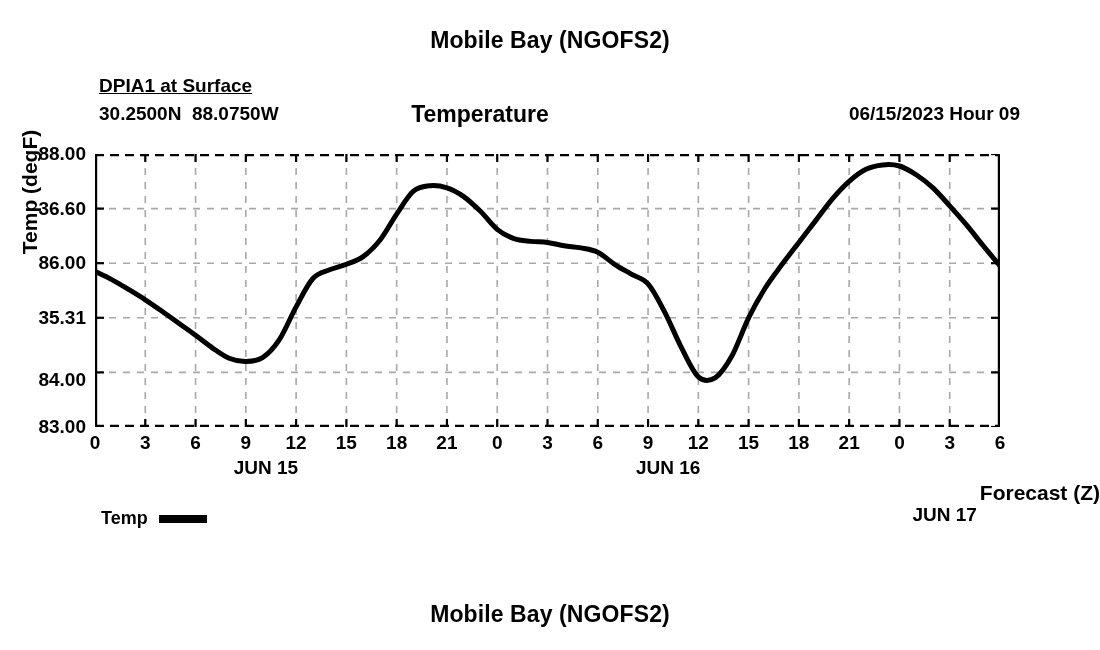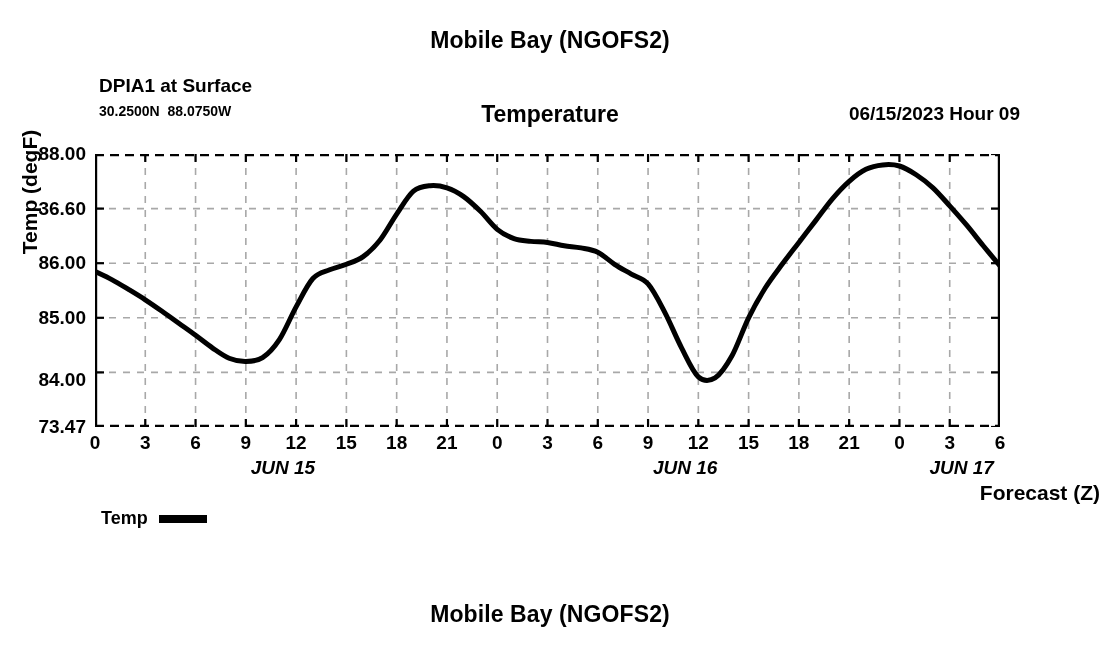--- a/index.html
+++ b/index.html
@@ -38,34 +38,35 @@
     letter-spacing: 0.1px;
   }
 
   .station-line1 {
     position: absolute;
     left: 99px;
     top: 75px;
     font-size: 19px;
     font-weight: bold;
     white-space: pre;
+    text-decoration: underline;
   }
   .station-line2 {
     position: absolute;
     left: 99px;
     top: 103px;
-    font-size: 14px;
+    font-size: 19px;
     font-weight: bold;
     white-space: pre;
   }
   .subtitle-center {
     position: absolute;
     left: 0;
     top: 101px;
-    width: 1100px;
+    width: 960px;
     text-align: center;
     font-size: 23px;
     font-weight: bold;
   }
   .run-stamp {
     position: absolute;
     right: 80px;
     top: 103px;
     font-size: 19px;
     font-weight: bold;
@@ -125,25 +126,24 @@
   .x-tick {
     position: absolute;
     top: 0;
     font-size: 19px;
     font-weight: bold;
     transform: translateX(-50%);
     white-space: pre;
   }
   #x-daylabels {
     position: absolute;
-    left: 107px;
+    left: 90px;
     top: 457px;
     width: 905px;
     height: 26px;
-    font-style: italic;
   }
   .x-day {
     position: absolute;
     top: 0;
     font-size: 19px;
     font-weight: bold;
     transform: translateX(-50%);
     white-space: pre;
   }
   #x-axis-title {
@@ -183,23 +183,23 @@
 <div class="station-line1">DPIA1 at Surface</div>
 <div class="station-line2">30.2500N  88.0750W</div>
 <div class="subtitle-center">Temperature</div>
 <div class="run-stamp">06/15/2023 Hour 09</div>
 
 <div id="y-axis-title">Temp (degF)</div>
 <div id="y-ticks">
     <div class="y-tick" style="top: 0px;">88.00</div>
     <div class="y-tick" style="top: 54.6px;">36.60</div>
     <div class="y-tick" style="top: 109.2px;">86.00</div>
-    <div class="y-tick" style="top: 163.8px;">85.00</div>
+    <div class="y-tick" style="top: 163.8px;">35.31</div>
     <div class="y-tick" style="top: 218.4px; margin-top: 8px;">84.00</div>
-    <div class="y-tick" style="top: 273px;">73.47</div>
+    <div class="y-tick" style="top: 273px;">83.00</div>
   </div>
 
 <div id="plot-area">
   <svg id="plot-svg" width="905" height="273" viewBox="0 0 905 273">
       <line x1="50.27777777777777" y1="0" x2="50.27777777777777" y2="273" stroke="#a8a8a8" stroke-width="1.6" stroke-dasharray="7,7"></line>
       <line x1="100.55555555555554" y1="0" x2="100.55555555555554" y2="273" stroke="#a8a8a8" stroke-width="1.6" stroke-dasharray="7,7"></line>
       <line x1="150.83333333333331" y1="0" x2="150.83333333333331" y2="273" stroke="#a8a8a8" stroke-width="1.6" stroke-dasharray="7,7"></line>
       <line x1="201.1111111111111" y1="0" x2="201.1111111111111" y2="273" stroke="#a8a8a8" stroke-width="1.6" stroke-dasharray="7,7"></line>
       <line x1="251.3888888888889" y1="0" x2="251.3888888888889" y2="273" stroke="#a8a8a8" stroke-width="1.6" stroke-dasharray="7,7"></line>
       <line x1="301.66666666666663" y1="0" x2="301.66666666666663" y2="273" stroke="#a8a8a8" stroke-width="1.6" stroke-dasharray="7,7"></line>
@@ -293,21 +293,21 @@
     <div class="x-tick" style="left: 653.611px;">15</div>
     <div class="x-tick" style="left: 703.889px;">18</div>
     <div class="x-tick" style="left: 754.167px;">21</div>
     <div class="x-tick" style="left: 804.444px;">0</div>
     <div class="x-tick" style="left: 854.722px;">3</div>
     <div class="x-tick" style="left: 905px;">6</div>
   </div>
 <div id="x-daylabels">
     <div class="x-day" style="left: 175.972px;">JUN 15</div>
     <div class="x-day" style="left: 578.194px;">JUN 16</div>
-    <div class="x-day" style="left: 854.722px;">JUN 17</div>
+    <div class="x-day" style="left: 854.722px; margin-top: 47px;">JUN 17</div>
   </div>
 <div id="x-axis-title">Forecast (Z)</div>
 
 <div id="legend">
   <span id="legend-label">Temp</span>
   <span id="legend-swatch"></span>
 </div>
 
 <div class="title-bottom">Mobile Bay (NGOFS2)</div>
 

